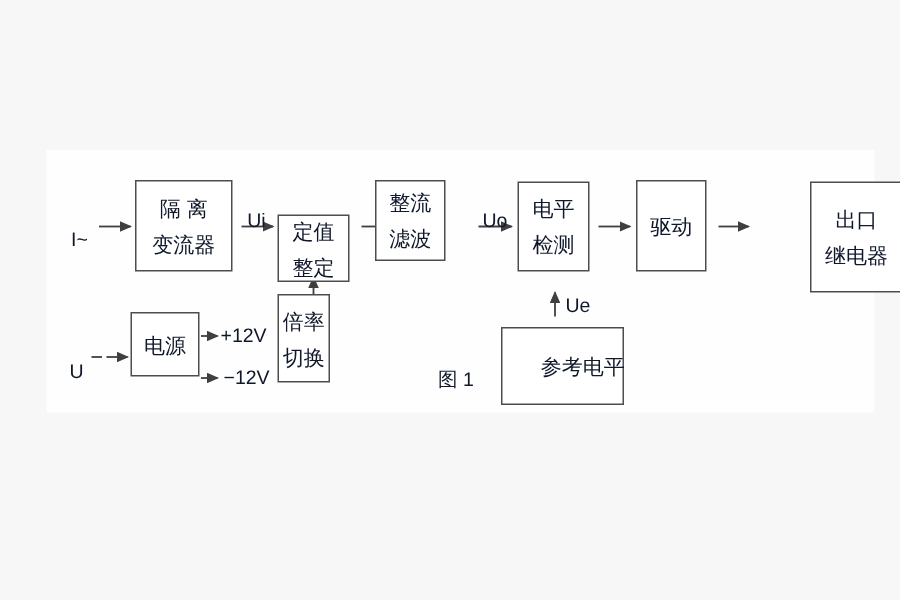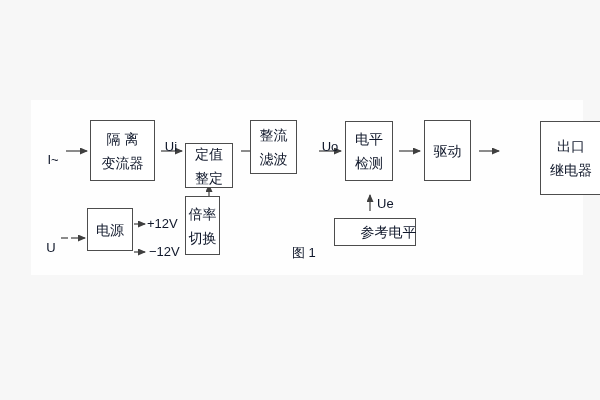--- a/index.html
+++ b/index.html
@@ -108,21 +108,21 @@
 
   <div class="block" style="left:87px;  top:208px; width:46px; height:43px;">
     <span>电源</span>
   </div>
 
   <div class="block" style="left:185px; top:196px; width:35px; height:59px;text-align:right;">
     <span>倍率</span>
     <span>切换</span>
   </div>
 
-  <div class="block" style="left:334px; top:218px; width:82px; height:28px;padding-left:27px;">
+  <div class="block" style="left:334px; top:218px; width:82px; height:52px;padding-left:27px;">
     <span>参考电平</span>
   </div>
 
   <div class="lbl center" style="left:40px; top:142px; width:26px;">I~</div>
 
   <div class="lbl center" style="left:157px; top:129px; width:28px;">Ui</div>
 
   <div class="lbl center" style="left:315px; top:129px; width:30px;">Uo</div>
 
   <div class="lbl" style="left:377px; top:196px;">Ue</div>

